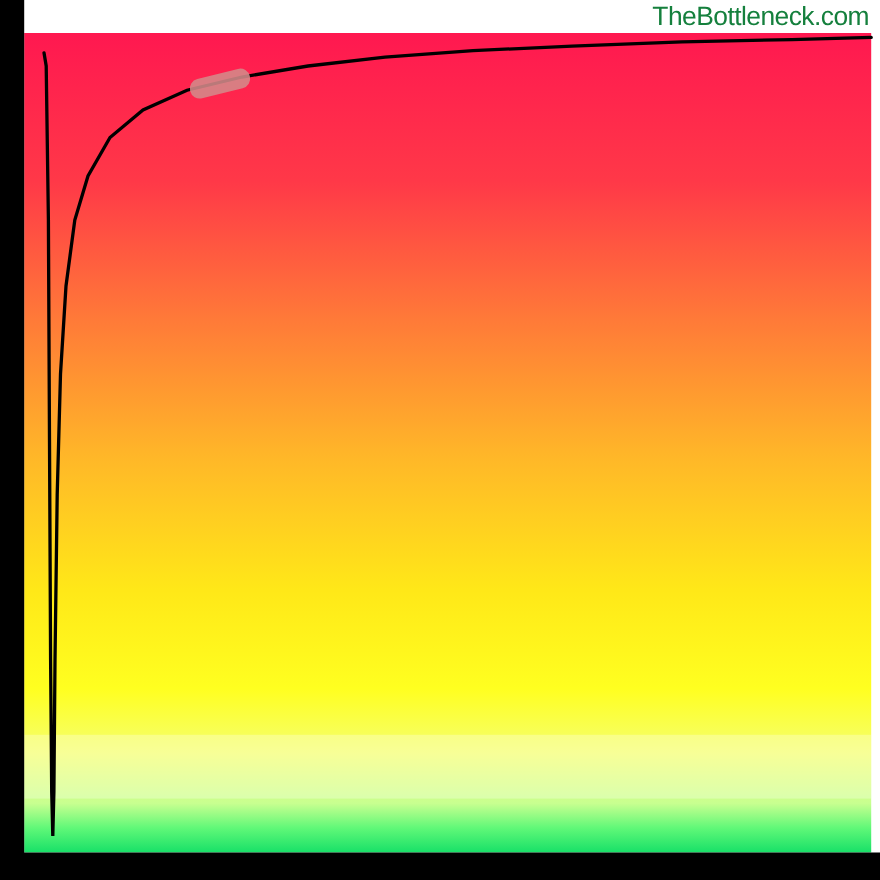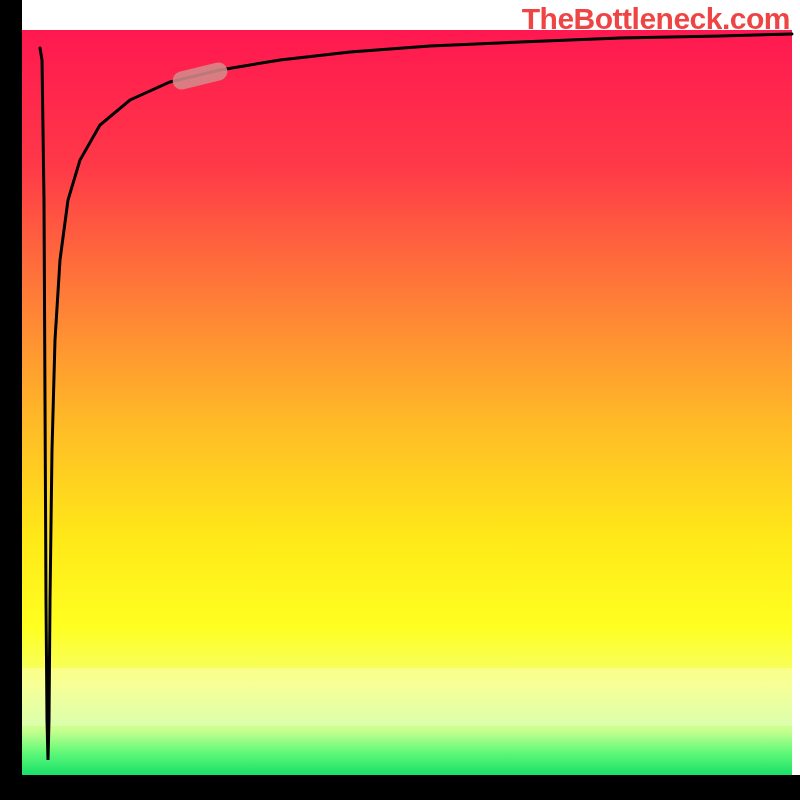--- a/index.html
+++ b/index.html
@@ -13,23 +13,23 @@
   .chart-container {
     position: relative;
     width: 800px;
     height: 800px;
   }
   .watermark {
     position: absolute;
     top: 2px;
     right: 10px;
     font-family: Arial, Helvetica, sans-serif;
-    font-size: 30px;
-    font-weight: 700;
-    color: #ef4444;
+    font-size: 24px;
+    font-weight: 400;
+    color: #15803d;
     z-index: 10;
     letter-spacing: -0.5px;
   }
   svg {
     display: block;
   }
 </style>
 </head>
 <body>
 

